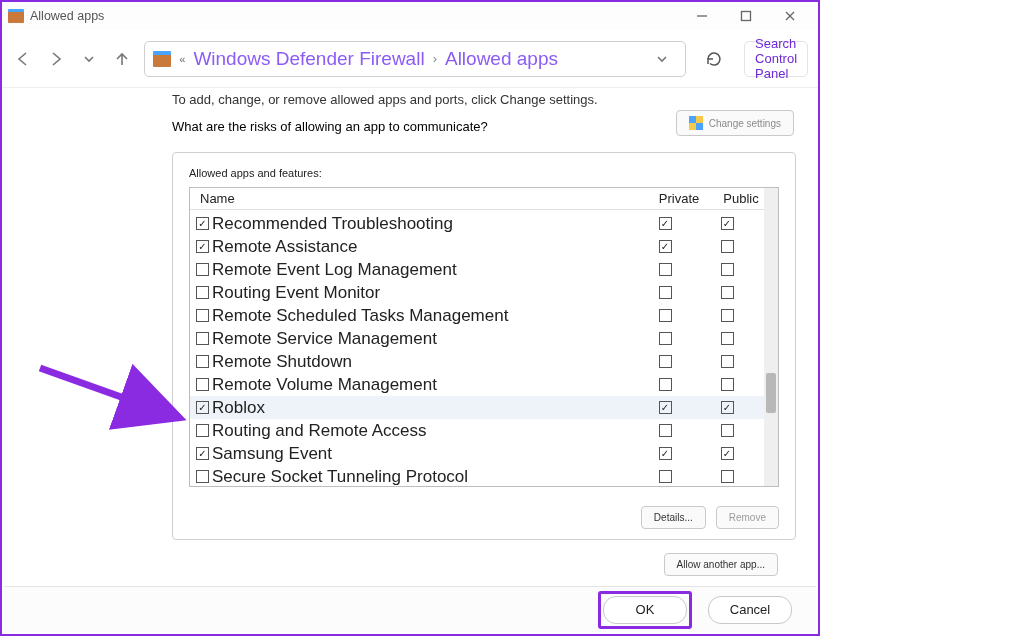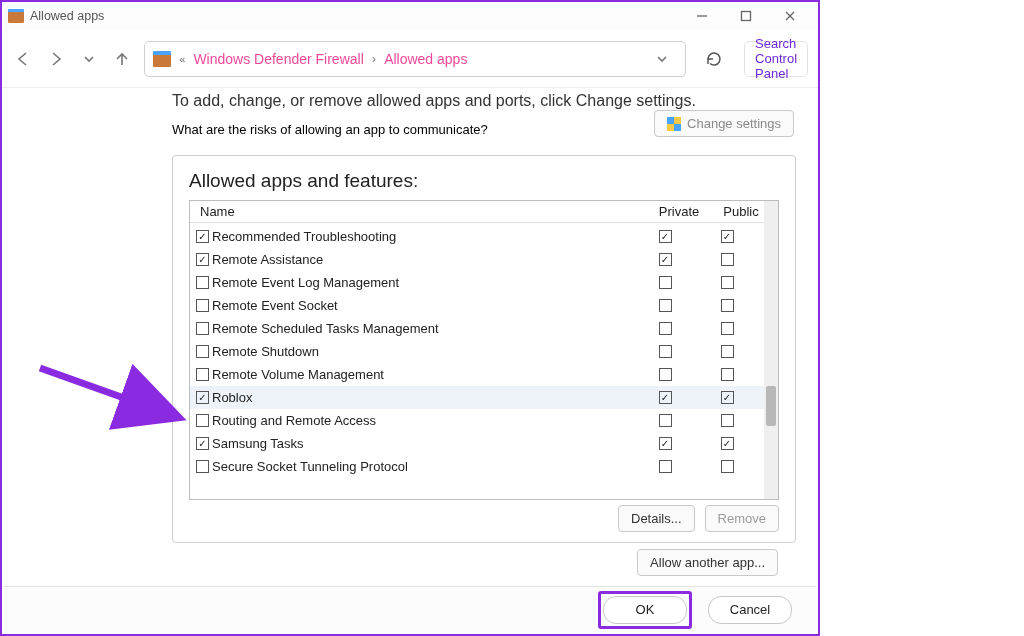--- a/index.html
+++ b/index.html
@@ -13,48 +13,48 @@
   .win-btn { width:44px; height:26px; display:flex; align-items:center; justify-content:center; color:#666; }
   .win-btn svg { stroke:#666; }
 
   
   .toolbar { height:58px; display:flex; align-items:center; padding:0 10px; gap:12px; border-bottom:1px solid #eee;}
   .nav-arrow { width:30px; height:30px; display:flex; align-items:center; justify-content:center; }
   .nav-arrow svg { stroke:#777; stroke-width:1.6; fill:none; }
   .addrbar { flex:0 0 542px; height:36px; border:1px solid #cfcfcf; border-radius:5px; display:flex; align-items:center; padding:0 8px; gap:8px; }
   .addr-icon { width:18px; height:16px; background:#c97a3b; border-top:4px solid #4aa3ff; border-radius:1px; position:relative;}
   .addr-chevrons { color:#666; font-size:11px; }
-  .crumb { font-size:14px; color:#ec4899; }
+  .crumb { font-size:19px; color:#8b5cf6; }
   .chev { color:#888; }
   .drop { margin-left:auto; }
   .refresh { width:34px; height:34px; display:flex; align-items:center; justify-content:center; margin-left:4px;}
   .searchbox { flex:1; height:36px; border:1px solid #e3e3e3; border-radius:5px; display:flex; align-items:center; padding:0 10px; color:#6d28d9; margin-left:6px; }
 
   
   .body { padding:4px 22px 0 170px; height: calc(636px - 28px - 58px - 48px - 4px); position:relative; }
-  .instr { font-size:16px; color:#333; }
+  .instr { font-size:13px; color:#333; }
   .link { color:#000000; margin-top:12px; display:inline-block; }
   .chg-wrap { position:absolute; right:24px; top:22px; }
-  .btn { border:1px solid #c9c9c9; background:#fafafa; border-radius:4px; padding:5px 12px; font-size:13px; color:#333; display:inline-flex; align-items:center; gap:6px;}
+  .btn { border:1px solid #c9c9c9; background:#fafafa; border-radius:4px; padding:5px 12px; font-size:10px; color:#333; display:inline-flex; align-items:center; gap:6px;}
   .btn.disabled { color:#9b9b9b; }
   .shield { width:14px; height:14px; }
   .shield .q { width:7px; height:7px; float:left;}
 
   .panel { margin-top:18px; border:1px solid #cfcfcf; border-radius:4px; padding:14px 16px 12px; height:388px; position:relative; }
-  .panel-title { font-size:19px; margin-bottom:8px; }
+  .panel-title { font-size:11px; margin-bottom:8px; }
   .listwrap { border:1px solid #bdbdbd; height:300px; position:relative; overflow:hidden; }
   .list-header { display:flex; font-size:13px; color:#222; padding:3px 6px; border-bottom:1px solid #e0e0e0; }
   .col-name { flex:1; padding-left:4px;}
   .col { width:62px; text-align:center; }
   .rows { position:absolute; top:24px; left:0; right:14px; bottom:0; overflow:hidden; }
   .row { display:flex; align-items:center; height:23px; padding:0 6px; }
   .row.sel { background:#eef3fa; }
   .row .cb { width:13px; height:13px; border:1px solid #555; margin-right:3px; display:inline-flex; align-items:center; justify-content:center; font-size:10px; line-height:1; }
   .row .cb.checked::after { content:"✓"; font-size:10px; color:#222; }
-  .row .nm { flex:1; font-size:13px; }
+  .row .nm { flex:1; font-size:17px; }
   .row .cc { width:62px; display:flex; justify-content:center; }
   .row .sq { width:13px; height:13px; border:1px solid #555; display:inline-flex; align-items:center; justify-content:center;}
   .row .sq.checked::after { content:"✓"; font-size:10px; color:#222;}
   .scrollbar { position:absolute; right:0; top:0; bottom:0; width:14px; background:#efefef; }
   .scroll-thumb { position:absolute; right:2px; width:10px; top:185px; height:40px; background:#b8b8b8; border-radius:2px; }
 
   .panel-actions { position:absolute; right:16px; bottom:10px; display:flex; gap:10px; }
   .allow-row { position:absolute; right:40px; bottom:58px; }
 
   
@@ -184,31 +184,41 @@
               <span class="nm">Remote Event Log Management</span>
               <span class="cc">
                 <span class="sq"></span>
               </span>
               <span class="cc">
                 <span class="sq"></span>
               </span>
             </div>
             <div class="row">
               <span class="cb"></span>
-              <span class="nm">Remote Event Socket</span>
+              <span class="nm">Routing Event Monitor</span>
               <span class="cc">
                 <span class="sq"></span>
               </span>
               <span class="cc">
                 <span class="sq"></span>
               </span>
             </div>
             <div class="row">
               <span class="cb"></span>
               <span class="nm">Remote Scheduled Tasks Management</span>
+              <span class="cc">
+                <span class="sq"></span>
+              </span>
+              <span class="cc">
+                <span class="sq"></span>
+              </span>
+            </div>
+            <div class="row">
+              <span class="cb"></span>
+              <span class="nm">Remote Service Management</span>
               <span class="cc">
                 <span class="sq"></span>
               </span>
               <span class="cc">
                 <span class="sq"></span>
               </span>
             </div>
             <div class="row">
               <span class="cb"></span>
               <span class="nm">Remote Shutdown</span>
@@ -244,21 +254,21 @@
               <span class="nm">Routing and Remote Access</span>
               <span class="cc">
                 <span class="sq"></span>
               </span>
               <span class="cc">
                 <span class="sq"></span>
               </span>
             </div>
             <div class="row">
               <span class="cb checked"></span>
-              <span class="nm">Samsung Tasks</span>
+              <span class="nm">Samsung Event</span>
               <span class="cc">
                 <span class="sq checked"></span>
               </span>
               <span class="cc">
                 <span class="sq checked"></span>
               </span>
             </div>
             <div class="row">
               <span class="cb"></span>
               <span class="nm">Secure Socket Tunneling Protocol</span>

